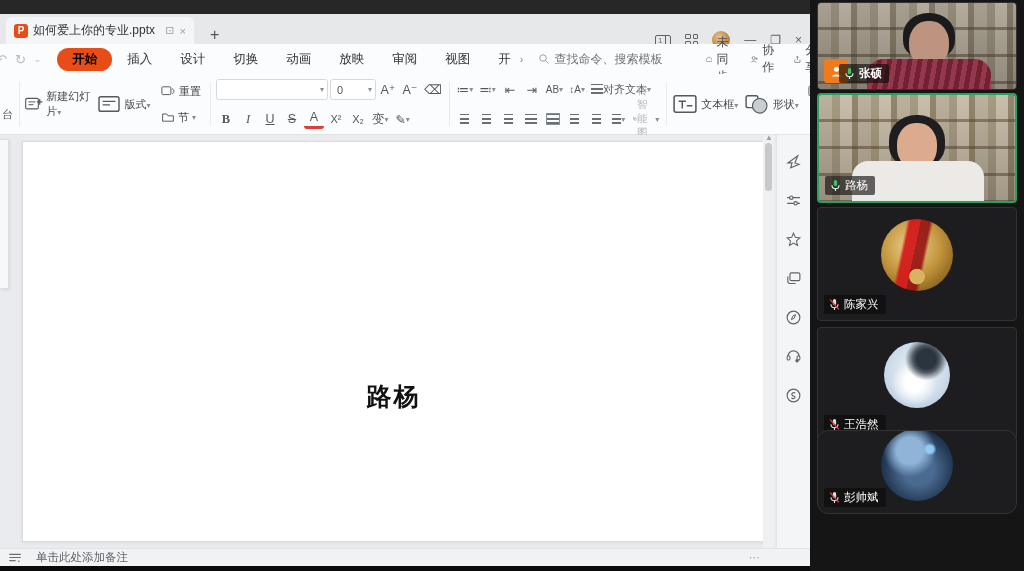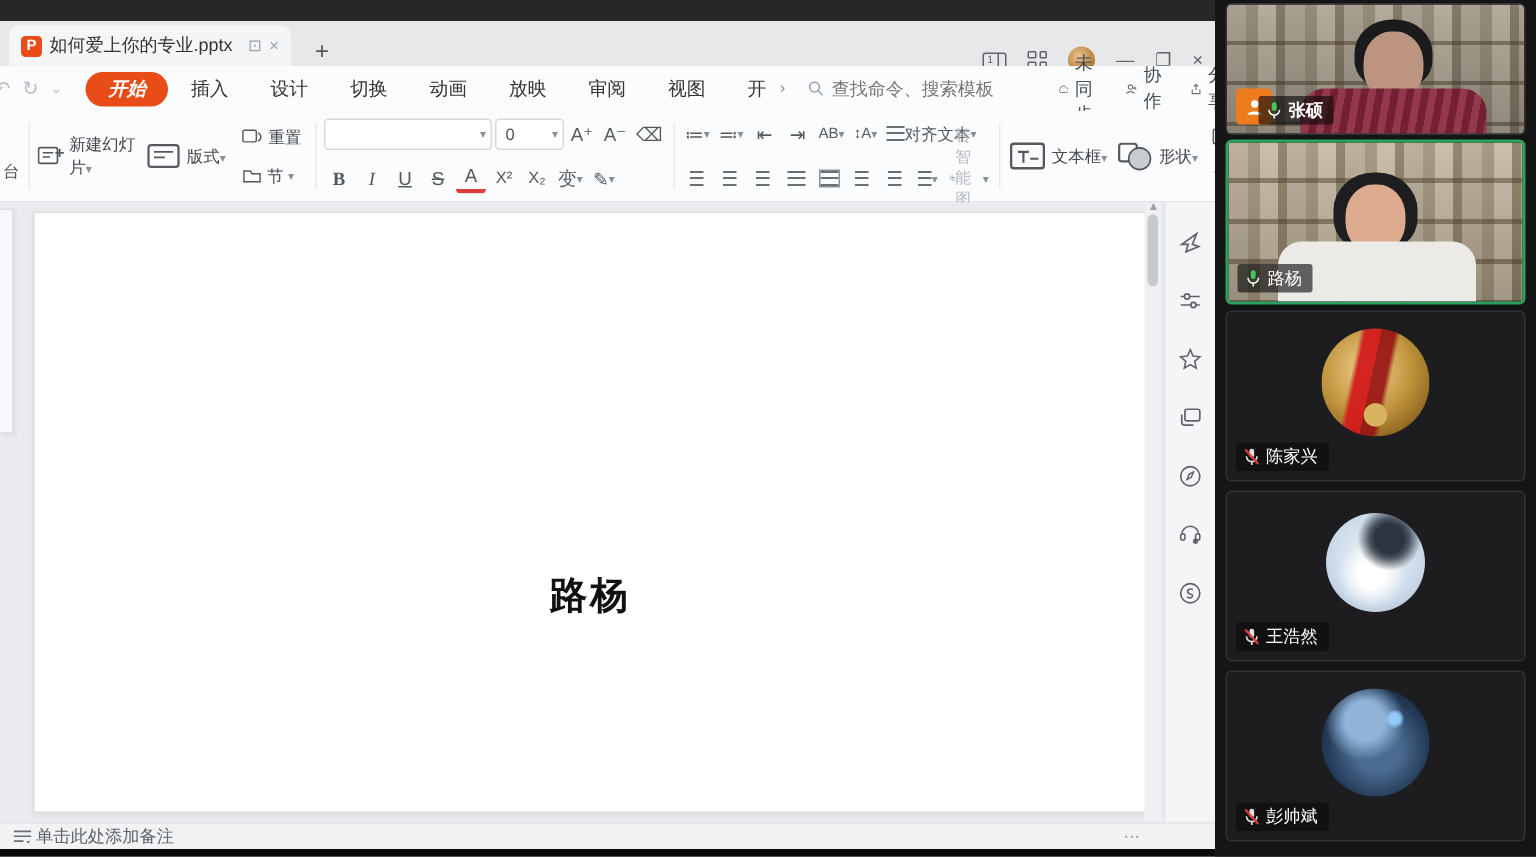--- a/index.html
+++ b/index.html
@@ -31,21 +31,21 @@
   .tb-avatar { width:18px; height:18px; border-radius:50%;
     background:radial-gradient(circle at 40% 35%, #e9c48f, #b57b3a 70%, #8a5a25); }
   .wc-btn { cursor:pointer; }
 
   
   .menu-bar { position:absolute; left:0; top:44px; width:100%; height:30px; background:#fbfcfd;
     display:flex; align-items:center; font-size:12.5px; color:#333; }
   .hist { color:#b9bdc2; font-size:13px; margin-left:2px; display:flex; gap:8px; align-items:center;}
   .menu-tabs { display:flex; align-items:center; margin-left:16px; gap:2px; }
   .menu-tab { padding:3px 13px; cursor:pointer; white-space:nowrap; }
-  .menu-tab.active { background:#e84d18; color:#ffffff; border-radius:14px; font-weight:bold; padding:3px 15px;font-style:italic; }
+  .menu-tab.active { background:#e84d18; color:#000000; border-radius:14px; font-weight:bold; padding:3px 15px; }
   .tab-overflow { color:#888; margin-left:-6px; font-size:11px; }
   .cmd-search { display:flex; align-items:center; gap:5px; margin-left:14px; color:#9aa0a6; }
   .cmd-search input { border:none; outline:none; background:transparent; font-size:12px; width:150px; color:#444; }
   .menu-right { margin-left:auto; display:flex; align-items:center; gap:14px; padding-right:10px;
     color:#4a4f54; font-size:12px; }
   .mr-item { display:flex; align-items:center; gap:4px; cursor:pointer; }
   .mr-glyph { color:#70757a; font-size:13px; }
 
   
   .ribbon { position:absolute; left:0; top:74px; width:100%; height:61px; background:#fbfcfd;
@@ -93,35 +93,35 @@
   .vscroll .arr { position:absolute; left:2px; top:-2px; color:#9aa0a5; font-size:8px; }
 
   
   .right-tools { position:absolute; right:0; top:0; width:34px; height:100%; background:#f4f5f7;
     border-left:1px solid #e3e5e8; display:flex; flex-direction:column; align-items:center;
     gap:22px; padding-top:18px; }
   .right-tools svg { display:block; cursor:pointer; }
 
   
   .status-bar { position:absolute; left:0; top:548px; width:810px; height:18px; background:#f1f2f4;
-    border-top:1px solid #e0e2e5; display:flex; align-items:center; gap:2px; padding:0 8px;
+    border-top:1px solid #e0e2e5; display:flex; align-items:center; gap:14px; padding:0 8px;
     font-size:11.5px; color:#5f6468; }
   .status-dots { margin-left:auto; color:#9aa0a5; font-size:11px; letter-spacing:2px; padding-right:40px; }
   .bottom-strip { position:absolute; left:0; top:566px; width:810px; height:5px; background:#0a0a0a; }
 
   
   .meeting { position:absolute; left:810px; top:0; width:214px; height:571px; background:#151515; }
   .tile { position:absolute; left:7px; width:200px; background:#1d1d20; border:1px solid #323236;
     border-radius:4px; overflow:hidden; }
   .tile.active { border:2px solid #27a35f; }
   .t1 { top:2px; height:88px; }
   .t2 { top:93px; height:110px; }
   .t3 { top:207px; height:114px; }
   .t4 { top:327px; height:114px; }
-  .t5 { top:447px; height:114px; }
+  .t5 { top:430px; height:84px;border-radius:11px; }
 
   .scene { position:absolute; inset:0; }
   .shelf {
     background:
       linear-gradient(rgba(20,14,8,.10), rgba(20,14,8,.30)),
       repeating-linear-gradient(180deg, rgba(0,0,0,0) 0 24px, rgba(92,72,50,.5) 24px 27px),
       repeating-linear-gradient(90deg, #cfc4ae 0 13px, #b7ab91 13px 21px, #ded3bd 21px 33px, #a2947a 33px 39px);
   }
   .dim { filter:brightness(.9) saturate(.85); }
   .person { position:absolute; bottom:0; left:50%; transform:translateX(-50%); width:130px; }

